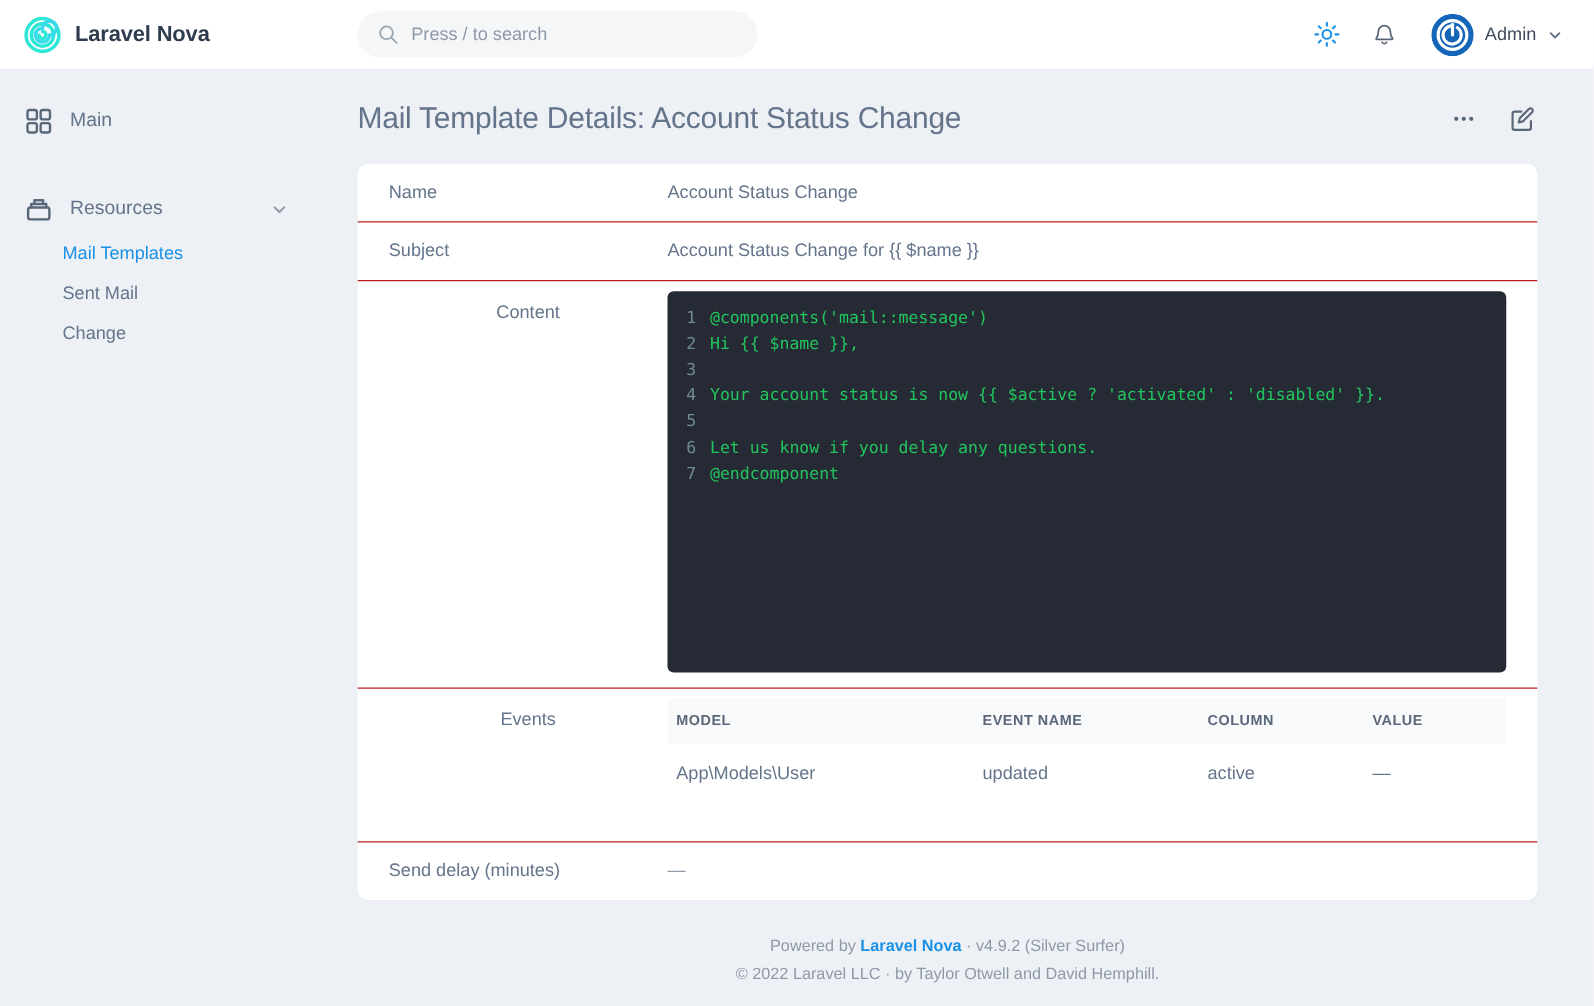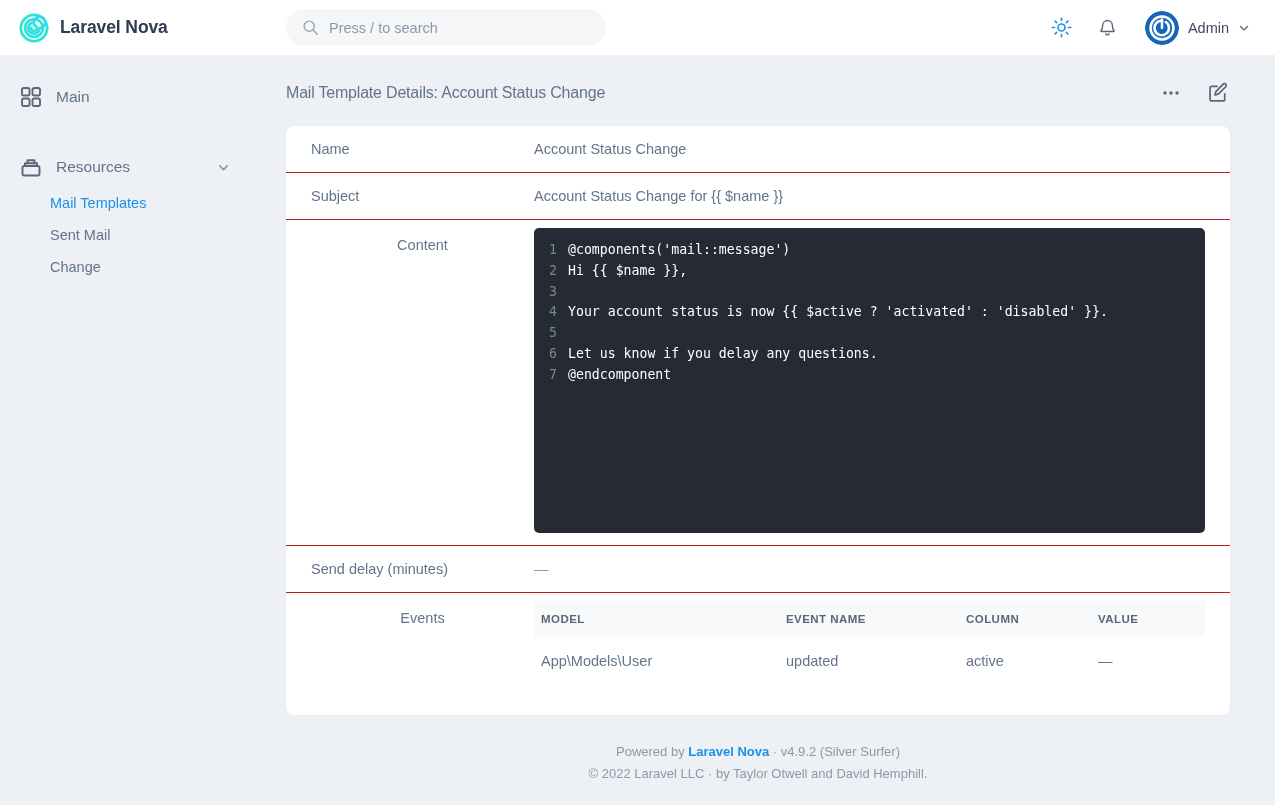--- a/index.html
+++ b/index.html
@@ -144,21 +144,21 @@
     overflow: hidden;
   }
 
   .page-head {
     display: flex;
     align-items: center;
     padding-top: 26px;
     padding-bottom: 22px;
   }
   .page-title {
-    font-size: 16px;
+    font-size: 24px;
     font-weight: normal;
     color: #64748b;
     letter-spacing: -0.2px;
   }
   .page-actions {
     margin-left: auto;
     display: flex;
     align-items: center;
     gap: 26px;
   }
@@ -214,21 +214,21 @@
     white-space: pre;
   }
   .ln {
     width: 34px;
     flex-shrink: 0;
     text-align: right;
     padding-right: 11px;
     color: #6f8b92;
     user-select: none;
   }
-  .lc { color: #ffffff; }
+  .lc { color: #22c55e; }
 
   
   .events-table {
     width: 671px;
     border-collapse: collapse;
     font-size: 14.5px;
   }
   .events-table thead th {
     background: #f7f9fb;
     text-align: left;
@@ -400,25 +400,20 @@
           <div class="code-block" id="code-block">
               <div class="code-line"><span class="ln">1</span><span class="lc">@components('mail::message')</span></div>
               <div class="code-line"><span class="ln">2</span><span class="lc">Hi {{ $name }},</span></div>
               <div class="code-line"><span class="ln">3</span><span class="lc"></span></div>
               <div class="code-line"><span class="ln">4</span><span class="lc">Your account status is now {{ $active ? 'activated' : 'disabled' }}.</span></div>
               <div class="code-line"><span class="ln">5</span><span class="lc"></span></div>
               <div class="code-line"><span class="ln">6</span><span class="lc">Let us know if you delay any questions.</span></div>
               <div class="code-line"><span class="ln">7</span><span class="lc">@endcomponent</span></div>
             </div>
         </div>
-      </div>
-
-      <div class="field-row">
-        <div class="field-label">Send delay (minutes)</div>
-        <div class="field-value dash">—</div>
       </div>
 
       <div class="field-row tall">
         <div class="field-label">Events</div>
         <div class="field-value" style="padding-bottom:30px;">
           <table class="events-table">
             <thead>
               <tr>
                 <th class="col-model">MODEL</th>
                 <th class="col-event">EVENT NAME</th>
@@ -430,20 +425,25 @@
               <tr>
                 <td>App\Models\User</td>
                 <td>updated</td>
                 <td>active</td>
                 <td class="dash">—</td>
               </tr>
             </tbody>
           </table>
         </div>
       </div>
+
+      <div class="field-row">
+        <div class="field-label">Send delay (minutes)</div>
+        <div class="field-value dash">—</div>
+      </div>
     </section>
 
     <footer class="footer">
       <div>
         <span>Powered by </span><a>Laravel Nova</a><span> · v4.9.2 (Silver Surfer)</span>
       </div>
       <div>© 2022 Laravel LLC · by Taylor Otwell and David Hemphill.</div>
     </footer>
 
   </main>

